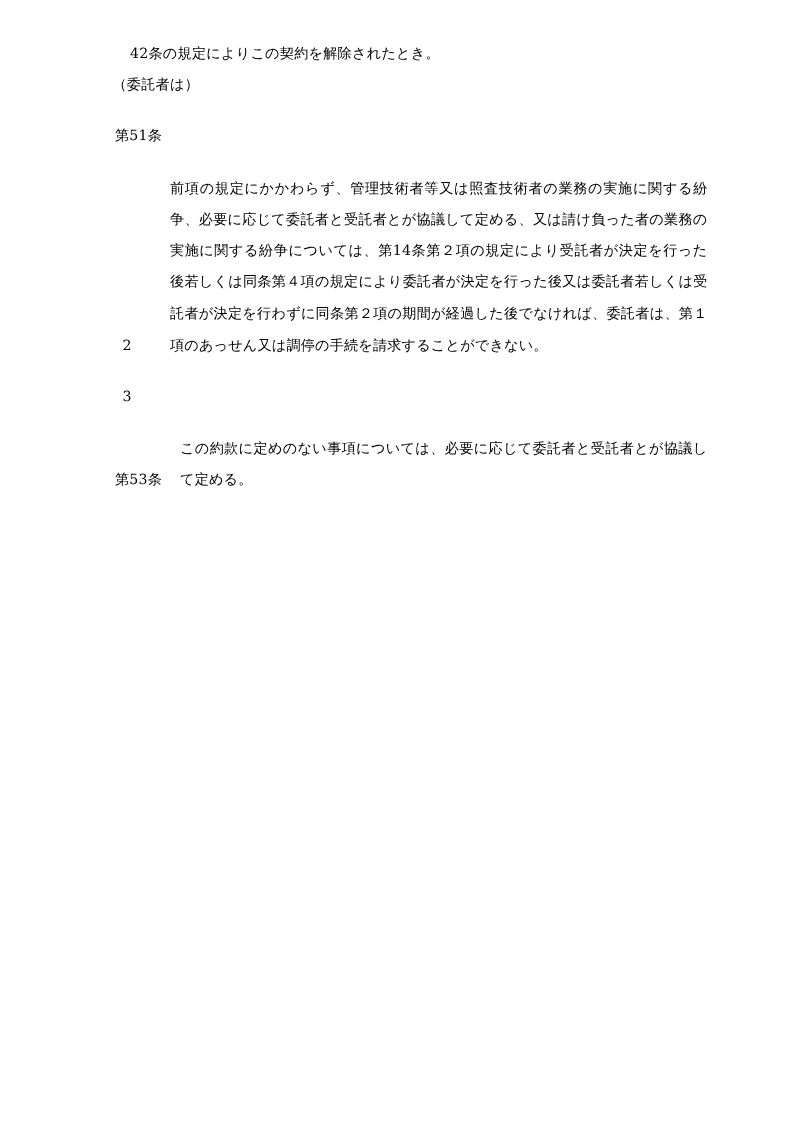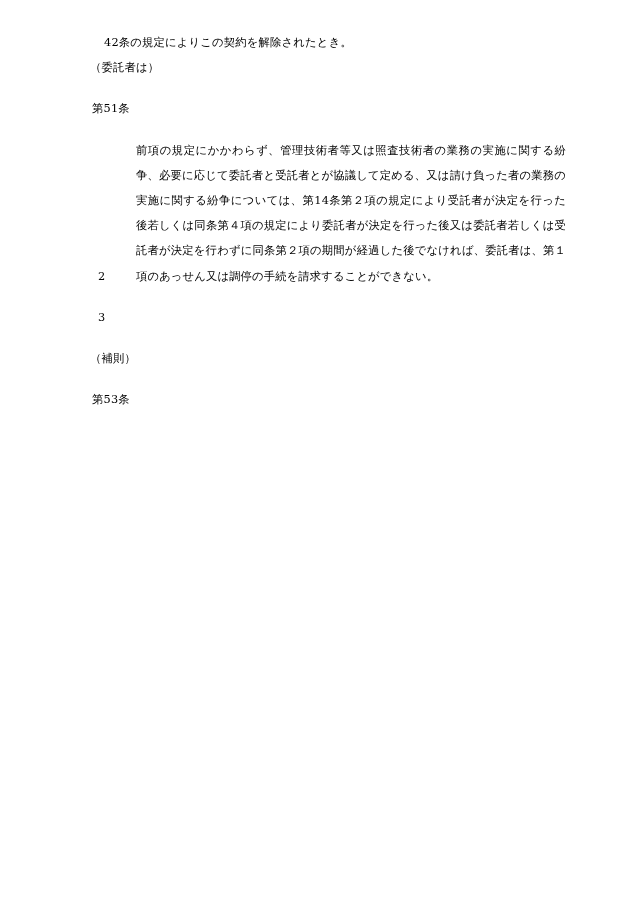--- a/index.html
+++ b/index.html
@@ -73,20 +73,20 @@
       <div class="label lab-w-num">2</div>
       <div class="body">前項の規定にかかわらず、管理技術者等又は照査技術者の業務の実施に関する紛争、必要に応じて委託者と受託者とが協議して定める、又は請け負った者の業務の実施に関する紛争については、第14条第２項の規定により受託者が決定を行った後若しくは同条第４項の規定により委託者が決定を行った後又は委託者若しくは受託者が決定を行わずに同条第２項の期間が経過した後でなければ、委託者は、第１項のあっせん又は調停の手続を請求することができない。</div>
     </div>
 
     <div class="block ind-1">
       <div class="label lab-w-num">3</div>
     </div>
 
 
 
-    <div class="line ind-2">（補則）</div>
 
     <div class="block ind-1">
       <div class="label lab-w-art">第53条</div>
+      <div class="body">この約款に定めのない事項については、必要に応じて委託者と受託者とが協議して定める。</div>
     </div>
 
   </div>
 </div>
 
 </body></html>

